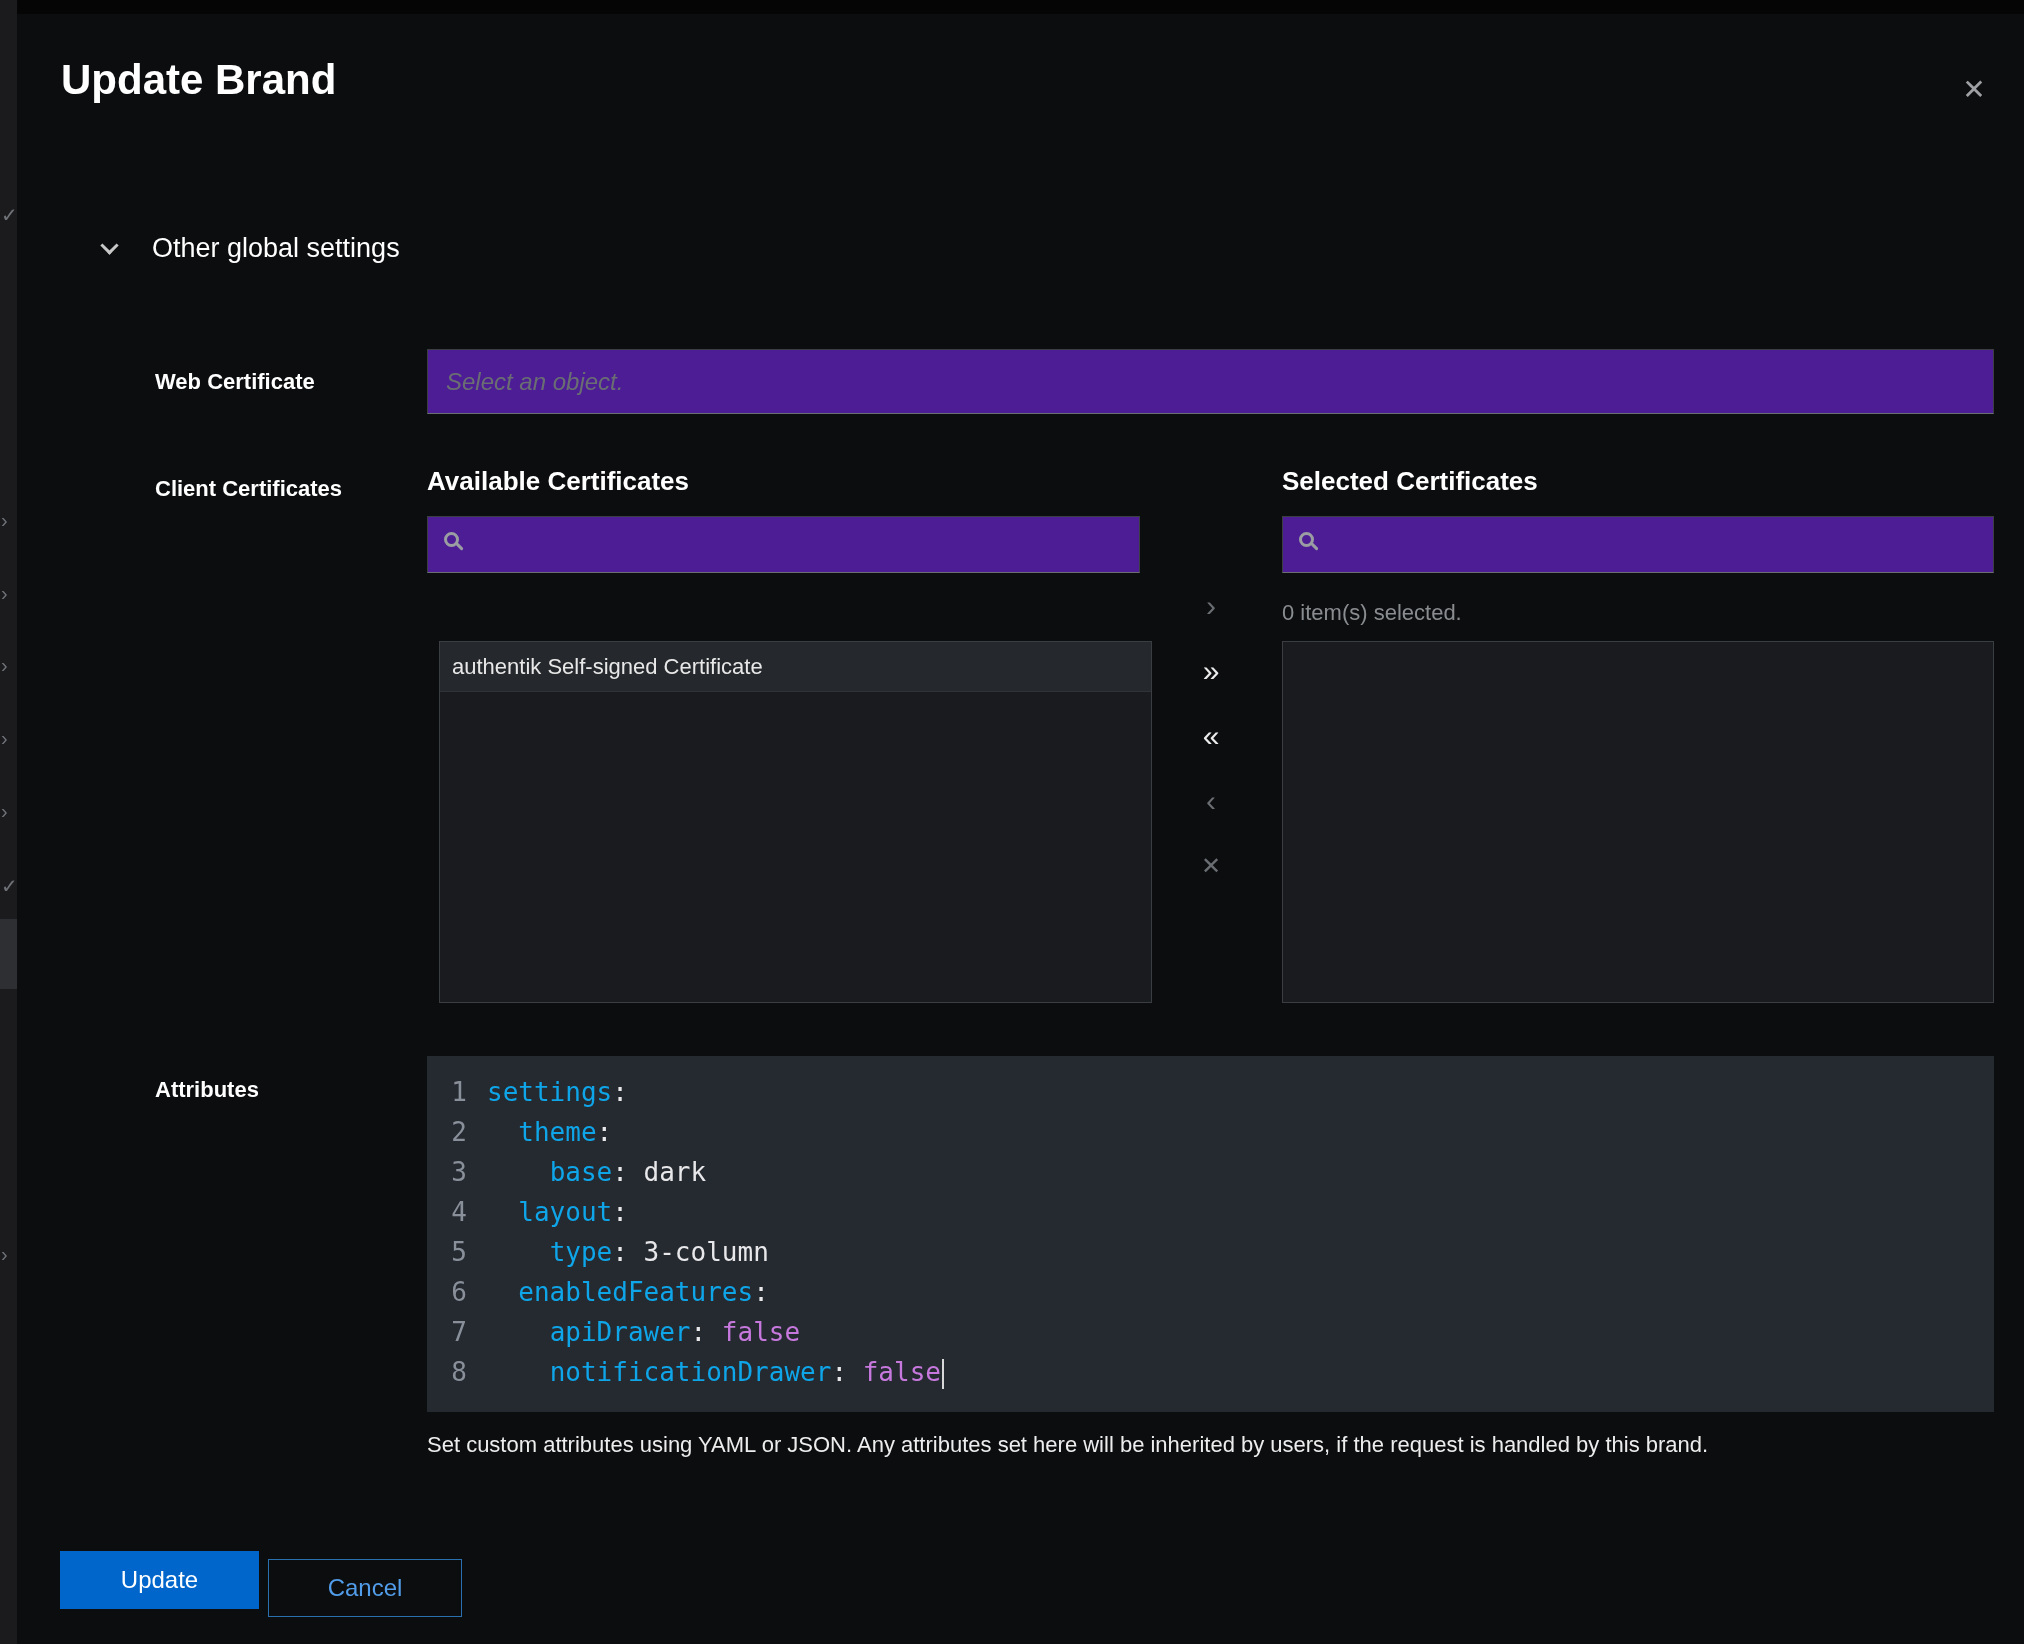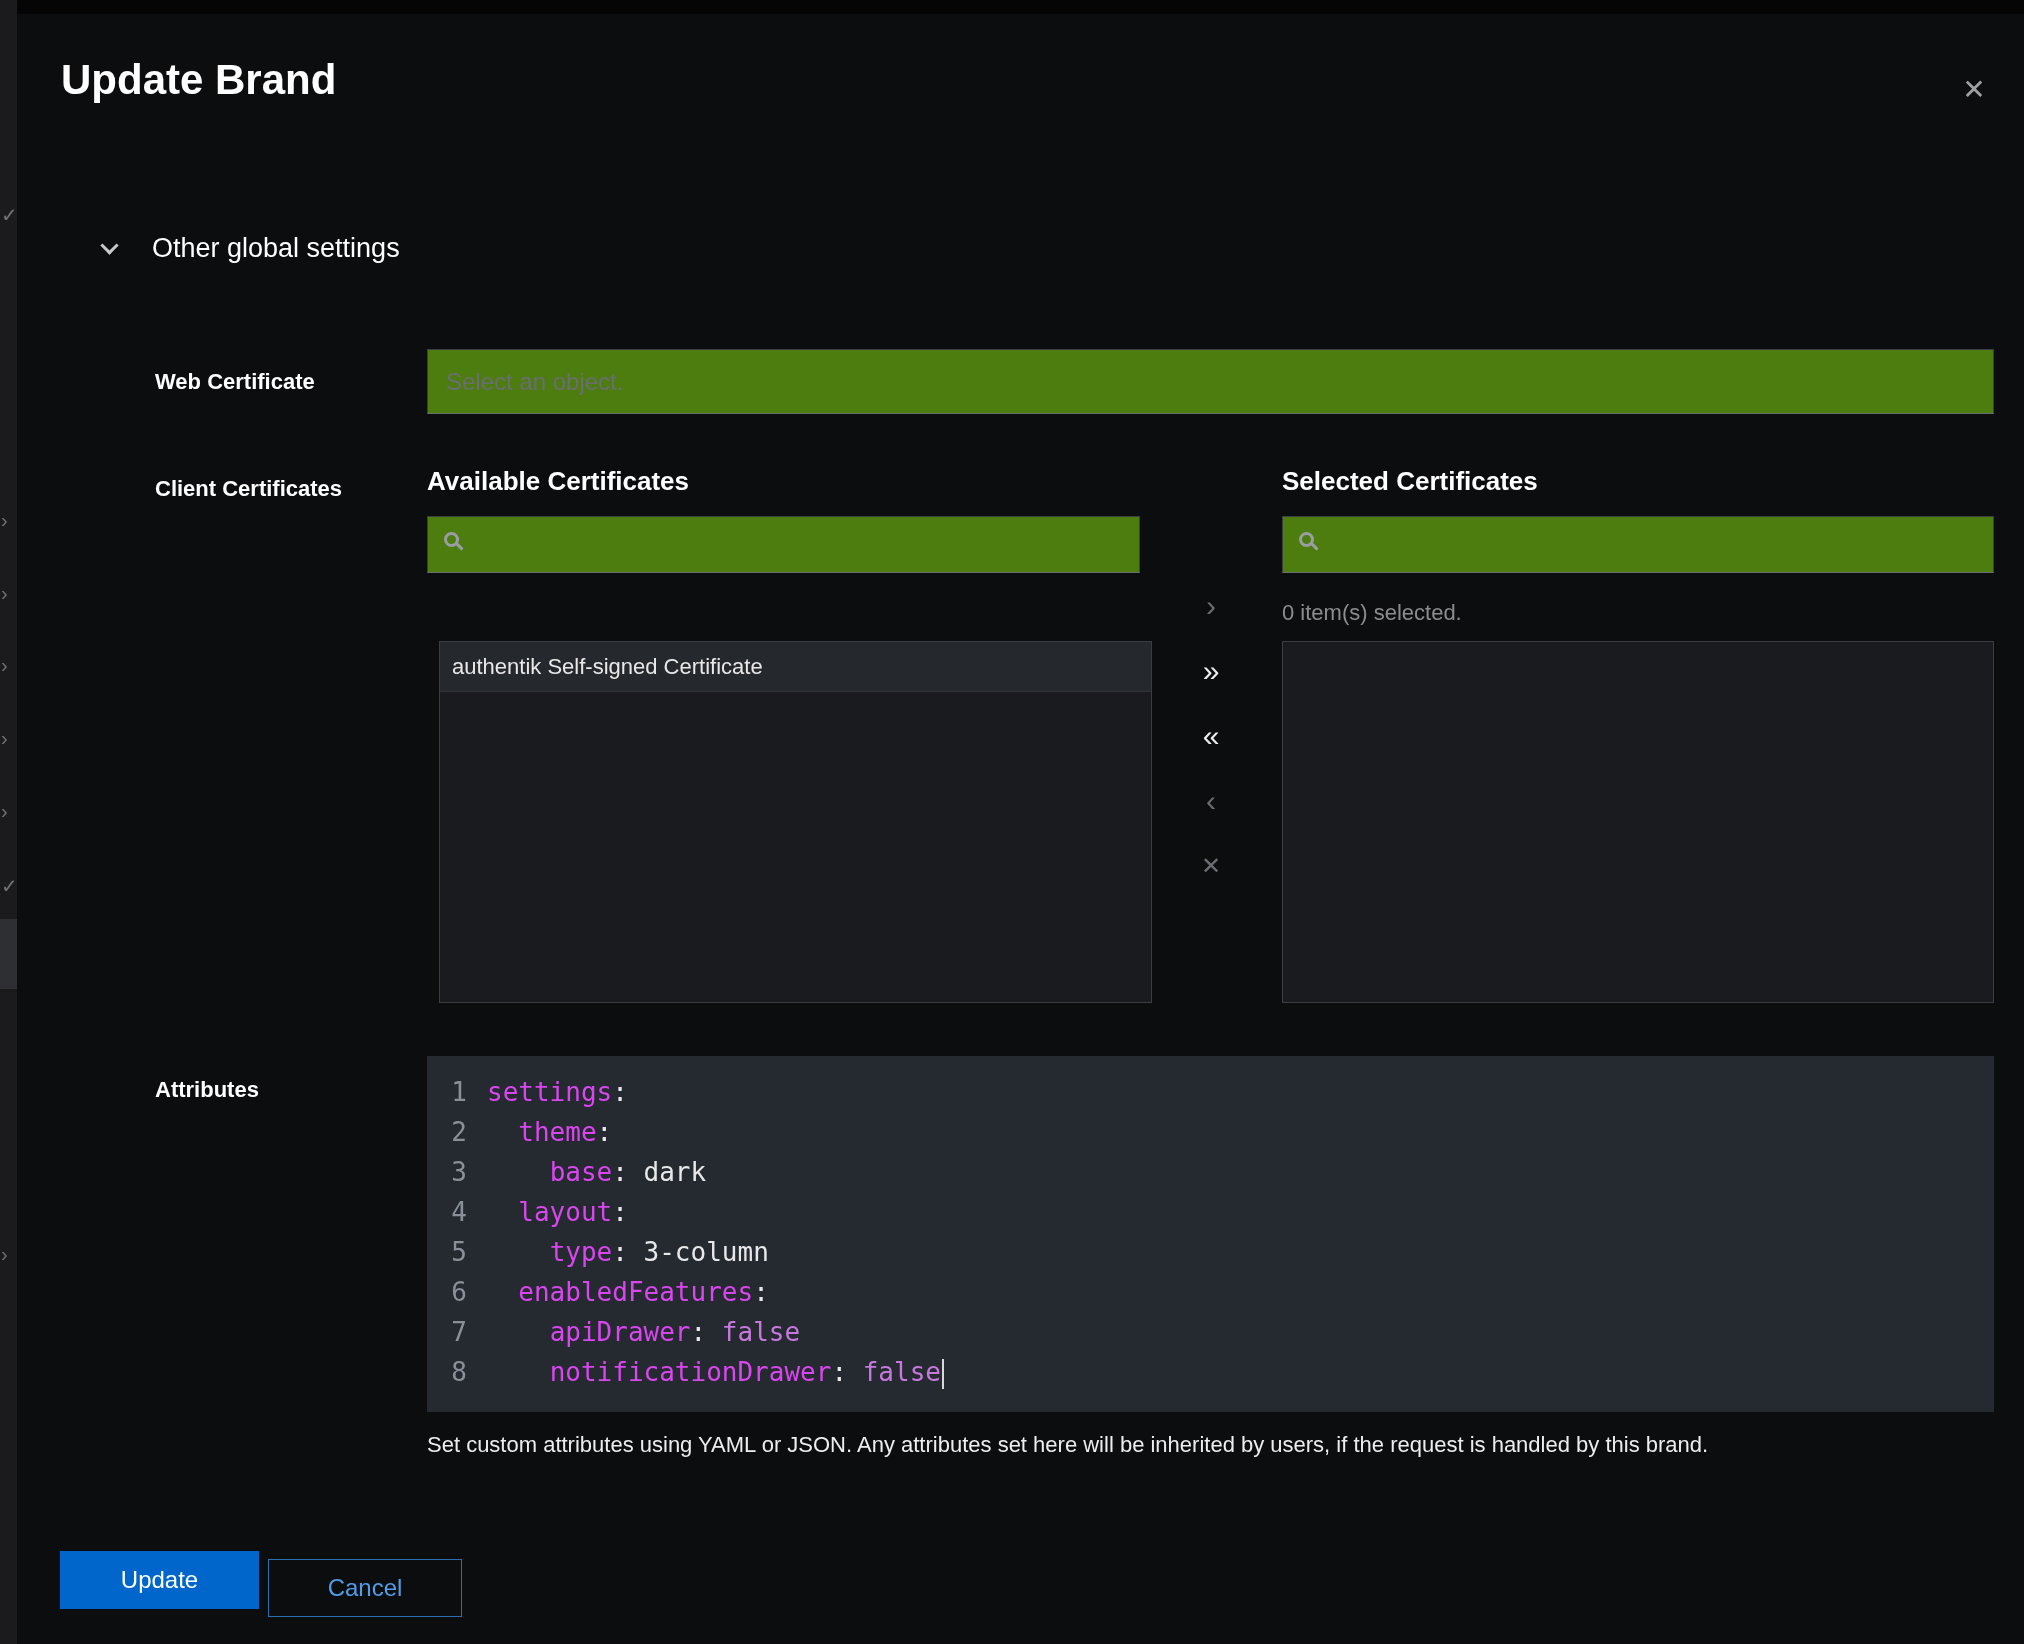--- a/index.html
+++ b/index.html
@@ -31,22 +31,22 @@
   .section-toggle { position:absolute; left:86px; top:214px; height:40px; display:flex; align-items:center; cursor:pointer; }
   .chevron-down { width:13px; height:13px; border-right:3px solid #c8c8c8; border-bottom:3px solid #c8c8c8;
                   transform:rotate(45deg); margin-top:-6px; }
   .section-label { margin-left:36px; font-size:27px; color:#ffffff; }
 
   
   .form-label { position:absolute; left:138px; font-size:22px; font-weight:700; color:#ffffff; }
 
   
   .text-input {
-    position:absolute; background:#4d7c0f; border:1px solid #3c3f42; border-bottom:1px solid #6a6e73;
-    color:#d2d2d2; font-size:24px; padding:0 18px; font-family:"Liberation Sans",sans-serif;
+    position:absolute; background:#4c1d95; border:1px solid #3c3f42; border-bottom:1px solid #6a6e73;
+    color:#d2d2d2; font-size:24px; padding:0 18px; font-family:"Liberation Sans",sans-serif;font-style:italic;
   }
   .text-input::placeholder { color:#6a6e73; opacity:1; }
 
   .web-cert-input { left:410px; top:335px; width:1567px; height:65px; }
 
   
   .dls-header { position:absolute; top:452px; font-size:26px; font-weight:700; color:#fff; }
   .dls-search-wrap { position:absolute; top:502px; height:57px; }
   .dls-search-wrap .text-input { position:absolute; left:0; top:0; width:100%; height:57px; padding-left:52px; font-size:22px; }
   .search-icon { position:absolute; left:17px; top:16px; width:15px; height:15px; border:3px solid #9a9da1; border-radius:50%; z-index:2; }
@@ -66,21 +66,21 @@
               font-size:30px; line-height:40px; cursor:pointer; font-family:"Liberation Sans",sans-serif; }
   .dls-ctrl.enabled  { color:#ececec; }
   .dls-ctrl.disabled { color:#6a6e73; }
 
   
   .code-editor { position:absolute; left:410px; top:1042px; width:1567px; height:356px; background:#252a31;
                  font-family:"DejaVu Sans Mono", monospace; font-size:26px; padding-top:16px; cursor:text; }
   .code-line { display:flex; height:40px; line-height:40px; }
   .gutter { width:40px; text-align:right; color:#8a909a; flex:0 0 40px; }
   .line-content { padding-left:20px; white-space:pre; color:#e8e8ea; }
-  .tok-key  { color:#d946ef; }
+  .tok-key  { color:#0ea5e9; }
   .tok-plain{ color:#e8e8ea; }
   .tok-bool { color:#c678dd; }
   .tok-ws   { color:#e8e8ea; }
   .cursor { display:inline-block; width:2px; height:30px; background:#d8d8d8; vertical-align:middle; margin-left:1px; }
 
   .help-text { position:absolute; left:410px; top:1418px; width:1560px; font-size:22px; color:#ededed; }
 
   
   .btn { position:absolute; top:1537px; height:58px; font-size:24px; cursor:pointer; font-family:"Liberation Sans",sans-serif; }
   .btn-primary { left:43px; width:199px; background:#0066cc; color:#ffffff; border:none; }

